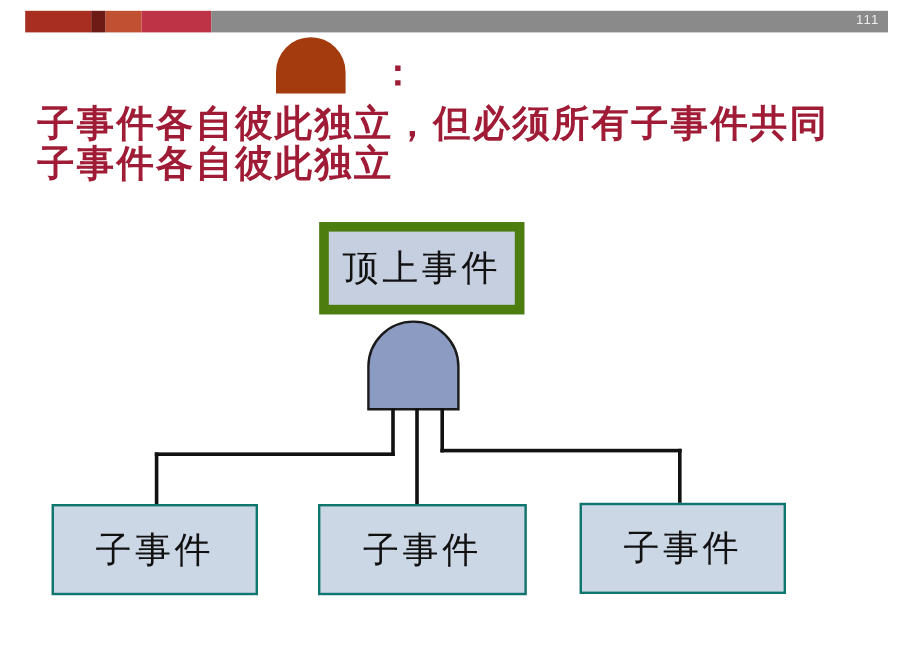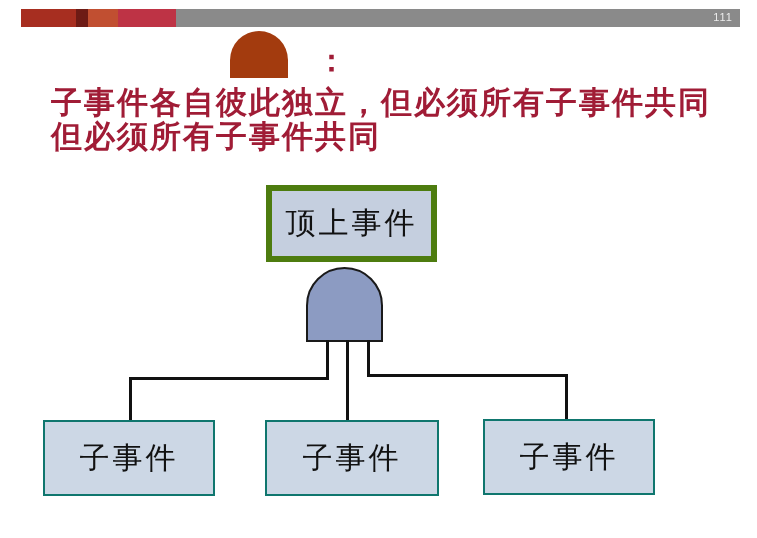--- a/index.html
+++ b/index.html
@@ -41,33 +41,33 @@
     background: var(--title_gate_icon);
     border-radius: 29px 29px 0 0;
   }
   .title-colon {
     position: absolute; left: 316px; top: 40px;
     color: var(--title_text); font-weight: bold; font-size: 31px;
   }
   .title-body {
     position: absolute; left: 31px; top: 86px;
     color: var(--title_text); font-weight: bold;
-    font-size: 31px; line-height: 34px; letter-spacing: 2px; margin-left: 20px;
+    font-size: 31px; line-height: 34px; letter-spacing: 2px;
   }
   .title-body div { white-space: nowrap; }
 
   
   .box {
     position: absolute; box-sizing: border-box;
     display: flex; align-items: center; justify-content: center;
     font-size: 30px; color: #111111; letter-spacing: 3px; font-weight: normal;
   }
   .top-event {
     left: 266px; top: 185px; width: 171px; height: 77px;
-    background: var(--top_box_fill); border: 6px solid #4d7c0f;
+    background: var(--top_box_fill); border: 8px solid #4d7c0f;
   }
   .child { top: 420px; width: 172px; height: 76px;
     background: var(--child_box_fill); border: 2px solid #0f766e; }
   .child1 { left: 43px; }
   .child2 { left: 265px; width: 174px; }
   .child3 { left: 483px; top: 419px; }
 
   .gate {
     position: absolute; left: 306px; top: 267px;
     width: 77px; height: 75px; box-sizing: border-box;
@@ -97,21 +97,21 @@
     <div class="seg seg4"></div>
     <div class="seg seggray">
       <span class="pagenum">111</span>
     </div>
   </div>
 
   <div class="title-gate-icon"></div>
   <div class="title-colon">：</div>
   <div class="title-body">
     <div>子事件各自彼此独立，但必须所有子事件共同</div>
-    <div>但必须所有子事件共同</div>
+    <div>子事件各自彼此独立</div>
   </div>
 
   <div class="box top-event">
     <span>顶上事件</span>
   </div>
 
   <div class="gate"></div>
 
   <div class="line leg-left"></div>
   <div class="line leg-mid"></div>

